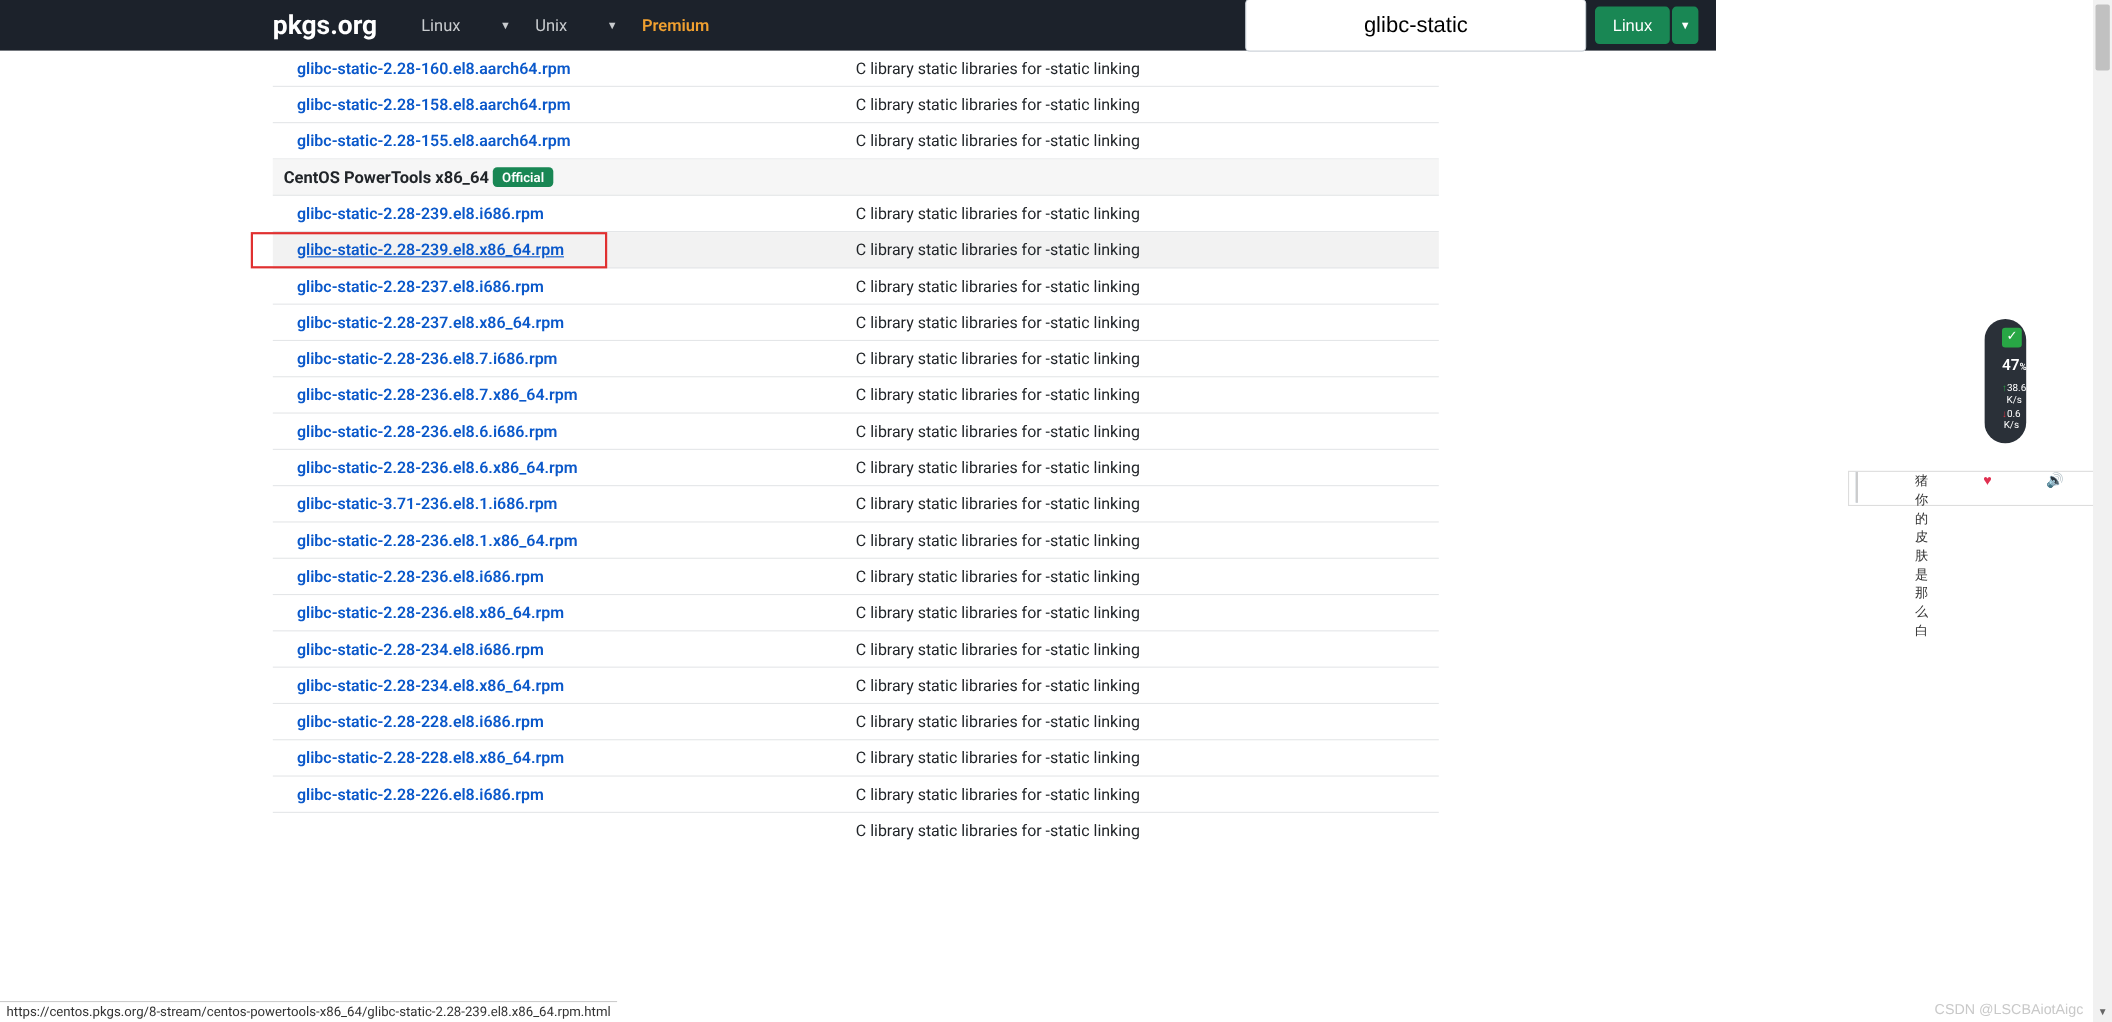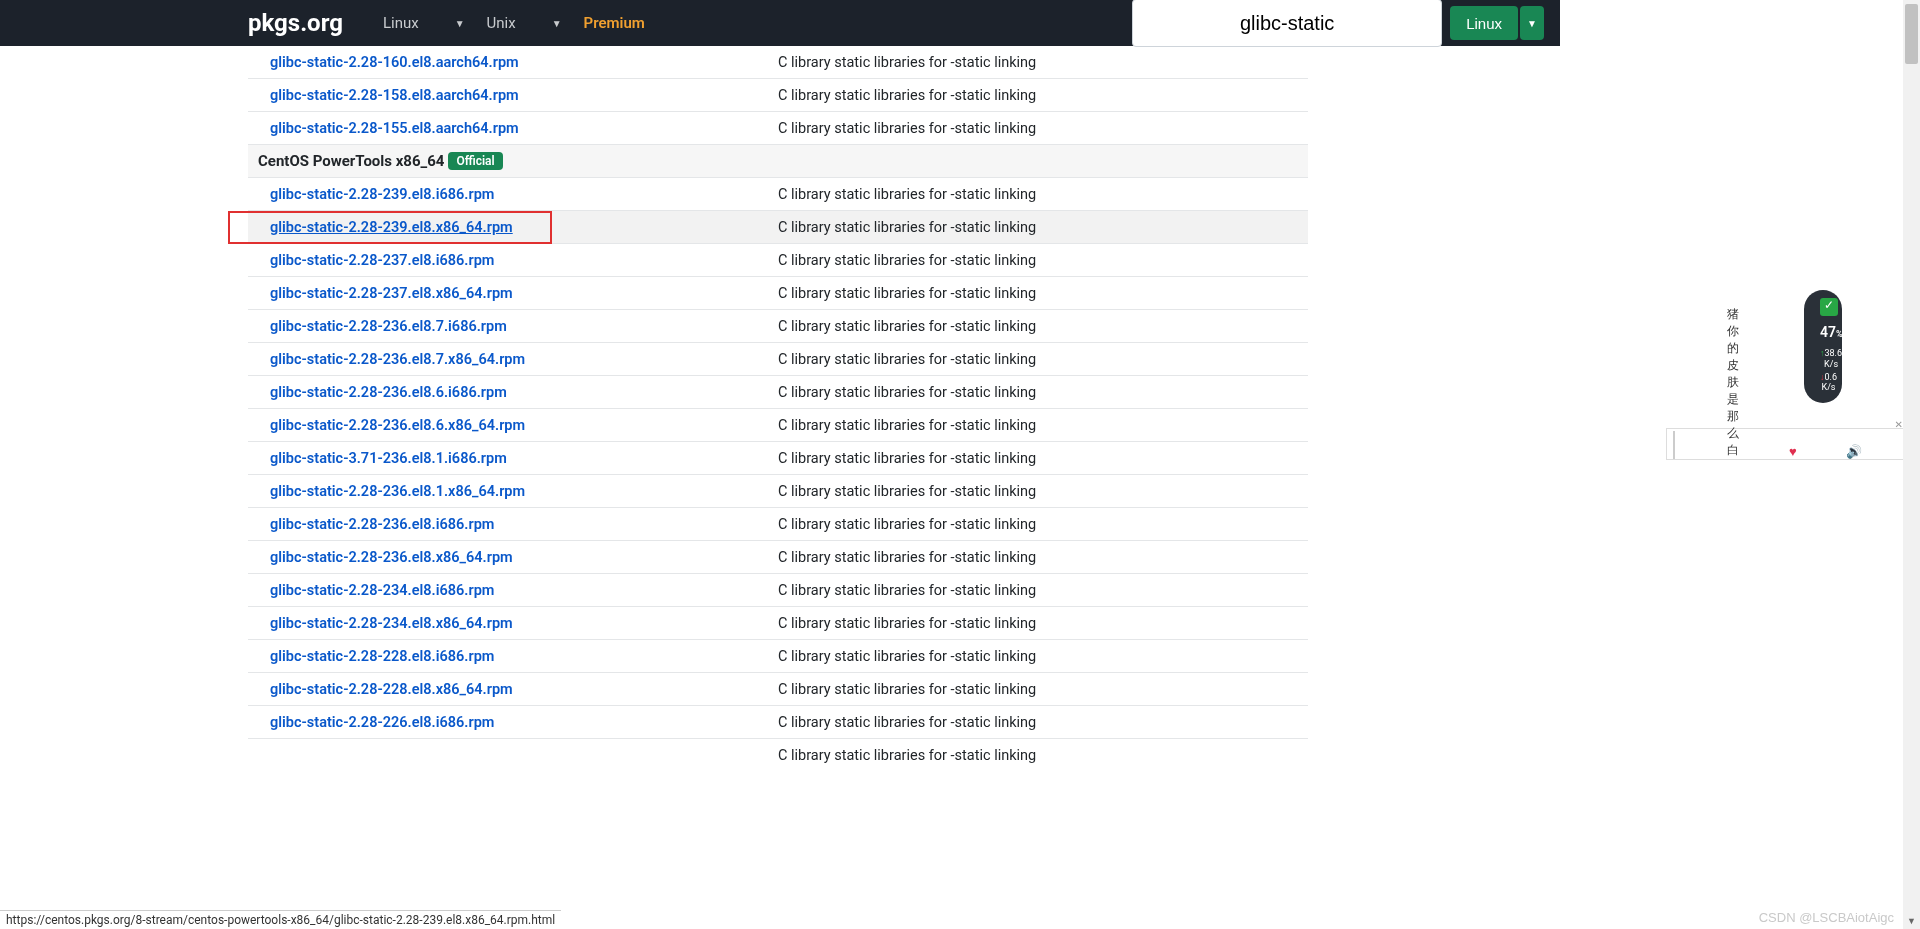--- a/index.html
+++ b/index.html
@@ -28,21 +28,21 @@
     .section-head .badge { background: #198754; color: #fff; font-size: 12px; font-weight: 600; padding: 2px 8px; border-radius: 4px; margin-left: 4px; }
     .statusbar { position: fixed; bottom: 0; left: 0; background: #fff; border-top: 1px solid #ccc; padding: 2px 6px; font-size: 12px; color: #333; }
     .widget { position: fixed; right: 78px; top: 290px; width: 38px; background: #2a3038; border-radius: 19px; padding: 8px 0 10px 16px; display: flex; flex-direction: column; align-items: flex-start; color: #fff; font-size: 10px; }
     .widget .shield { width: 18px; height: 18px; background: #28a745; border-radius: 3px; margin-bottom: 8px; position: relative; }
     .widget .shield::after { content: '✓'; position: absolute; left: 4px; top: 0px; color: #fff; font-size: 12px; }
     .widget .pct { font-size: 14px; font-weight: 600; margin-bottom: 6px; }
     .widget .pct small { font-size: 9px; }
     .widget .stat { font-size: 9px; line-height: 1.2; text-align: center; margin-top: 2px; }
     .widget .stat .up::before { content: '↑'; color: #28a745; }
     .widget .stat .down::before { content: '↓'; color: #dc3545; }
-    .music-bar { position: fixed; right: 14px; top: 428px; width: 240px; height: 32px; background: #fff; border: 1px solid #ddd; display: flex; align-items: flex-end; padding: 0 6px; font-size: 12px; gap: 44px; }
+    .music-bar { position: fixed; right: 0; top: 428px; width: 240px; height: 32px; background: #fff; border: 1px solid #ddd; display: flex; align-items: flex-start; padding: 0 6px; font-size: 12px; gap: 44px; }
     .music-bar .cover { width: 28px; height: 28px; background: #cde; margin-right: 8px; border: 1px solid #ccc; }
     .music-bar .title { flex: 1; color: #333; }
     .music-bar .icon { margin-left: 6px; color: #888; cursor: pointer; font-size: 13px; }
     .music-bar .heart { color: #e03050; }
     .music-bar .close { position: absolute; right: 2px; top: -10px; font-size: 10px; color: #999; cursor: pointer; }
     .scrollbar-v { position: fixed; right: 0; top: 0; width: 17px; height: 100%; background: #f1f1f1; }
     .scrollbar-v .thumb { position: absolute; left: 2px; width: 13px; background: #c1c1c1; top: 4px; height: 60px; border-radius: 2px; }
     .scrollbar-v .arrow { position: absolute; left: 0; width: 17px; height: 17px; display: flex; align-items: center; justify-content: center; font-size: 9px; color: #666; }
     .scrollbar-v .arrow.up { top: 0; }
     .scrollbar-v .arrow.down { bottom: 0; }

